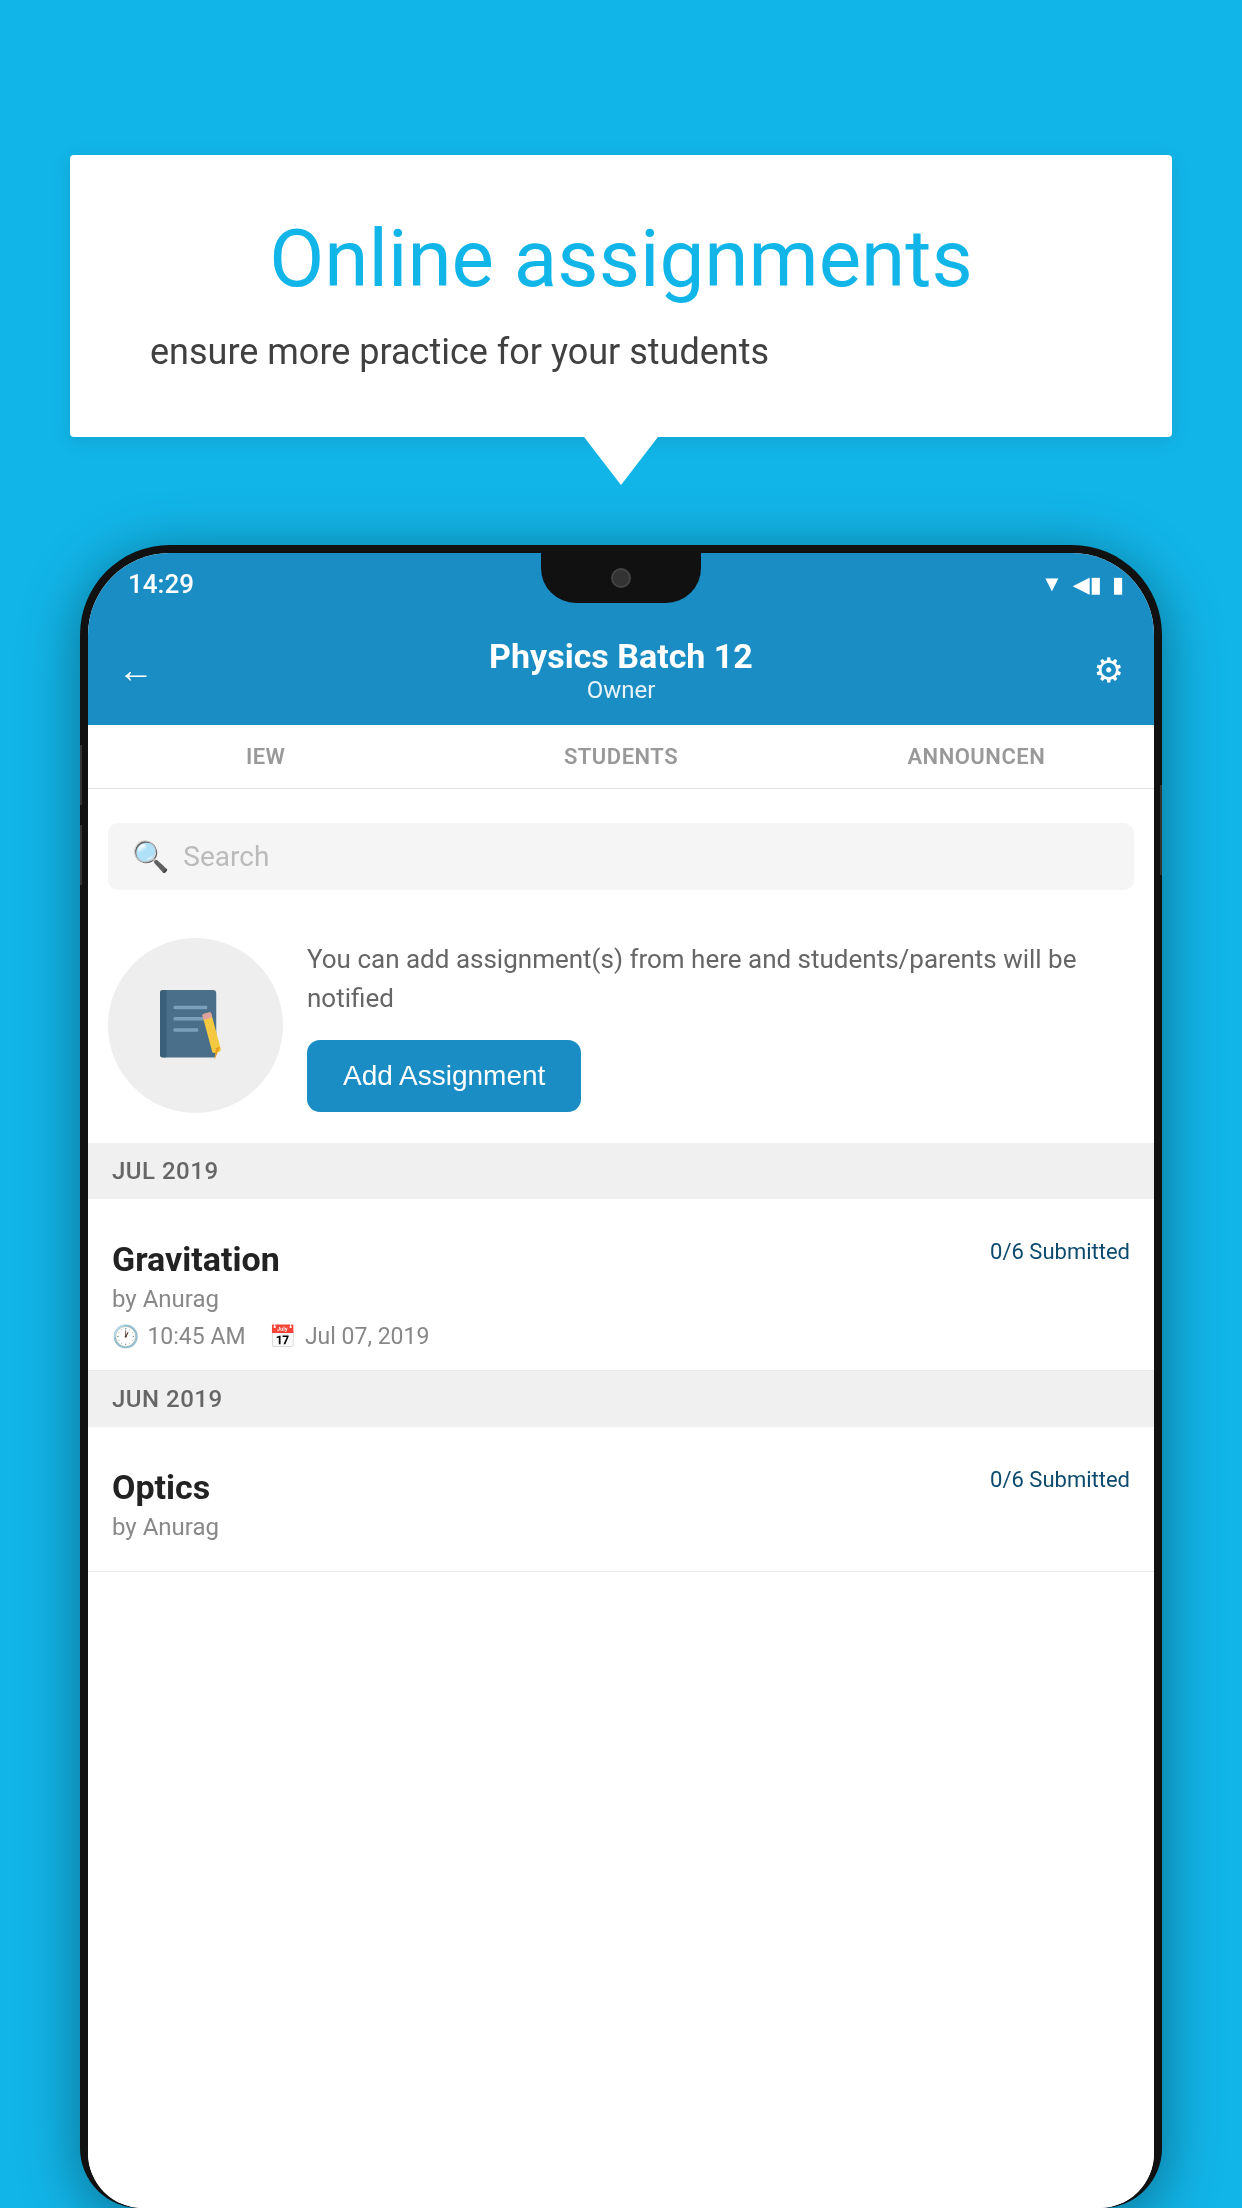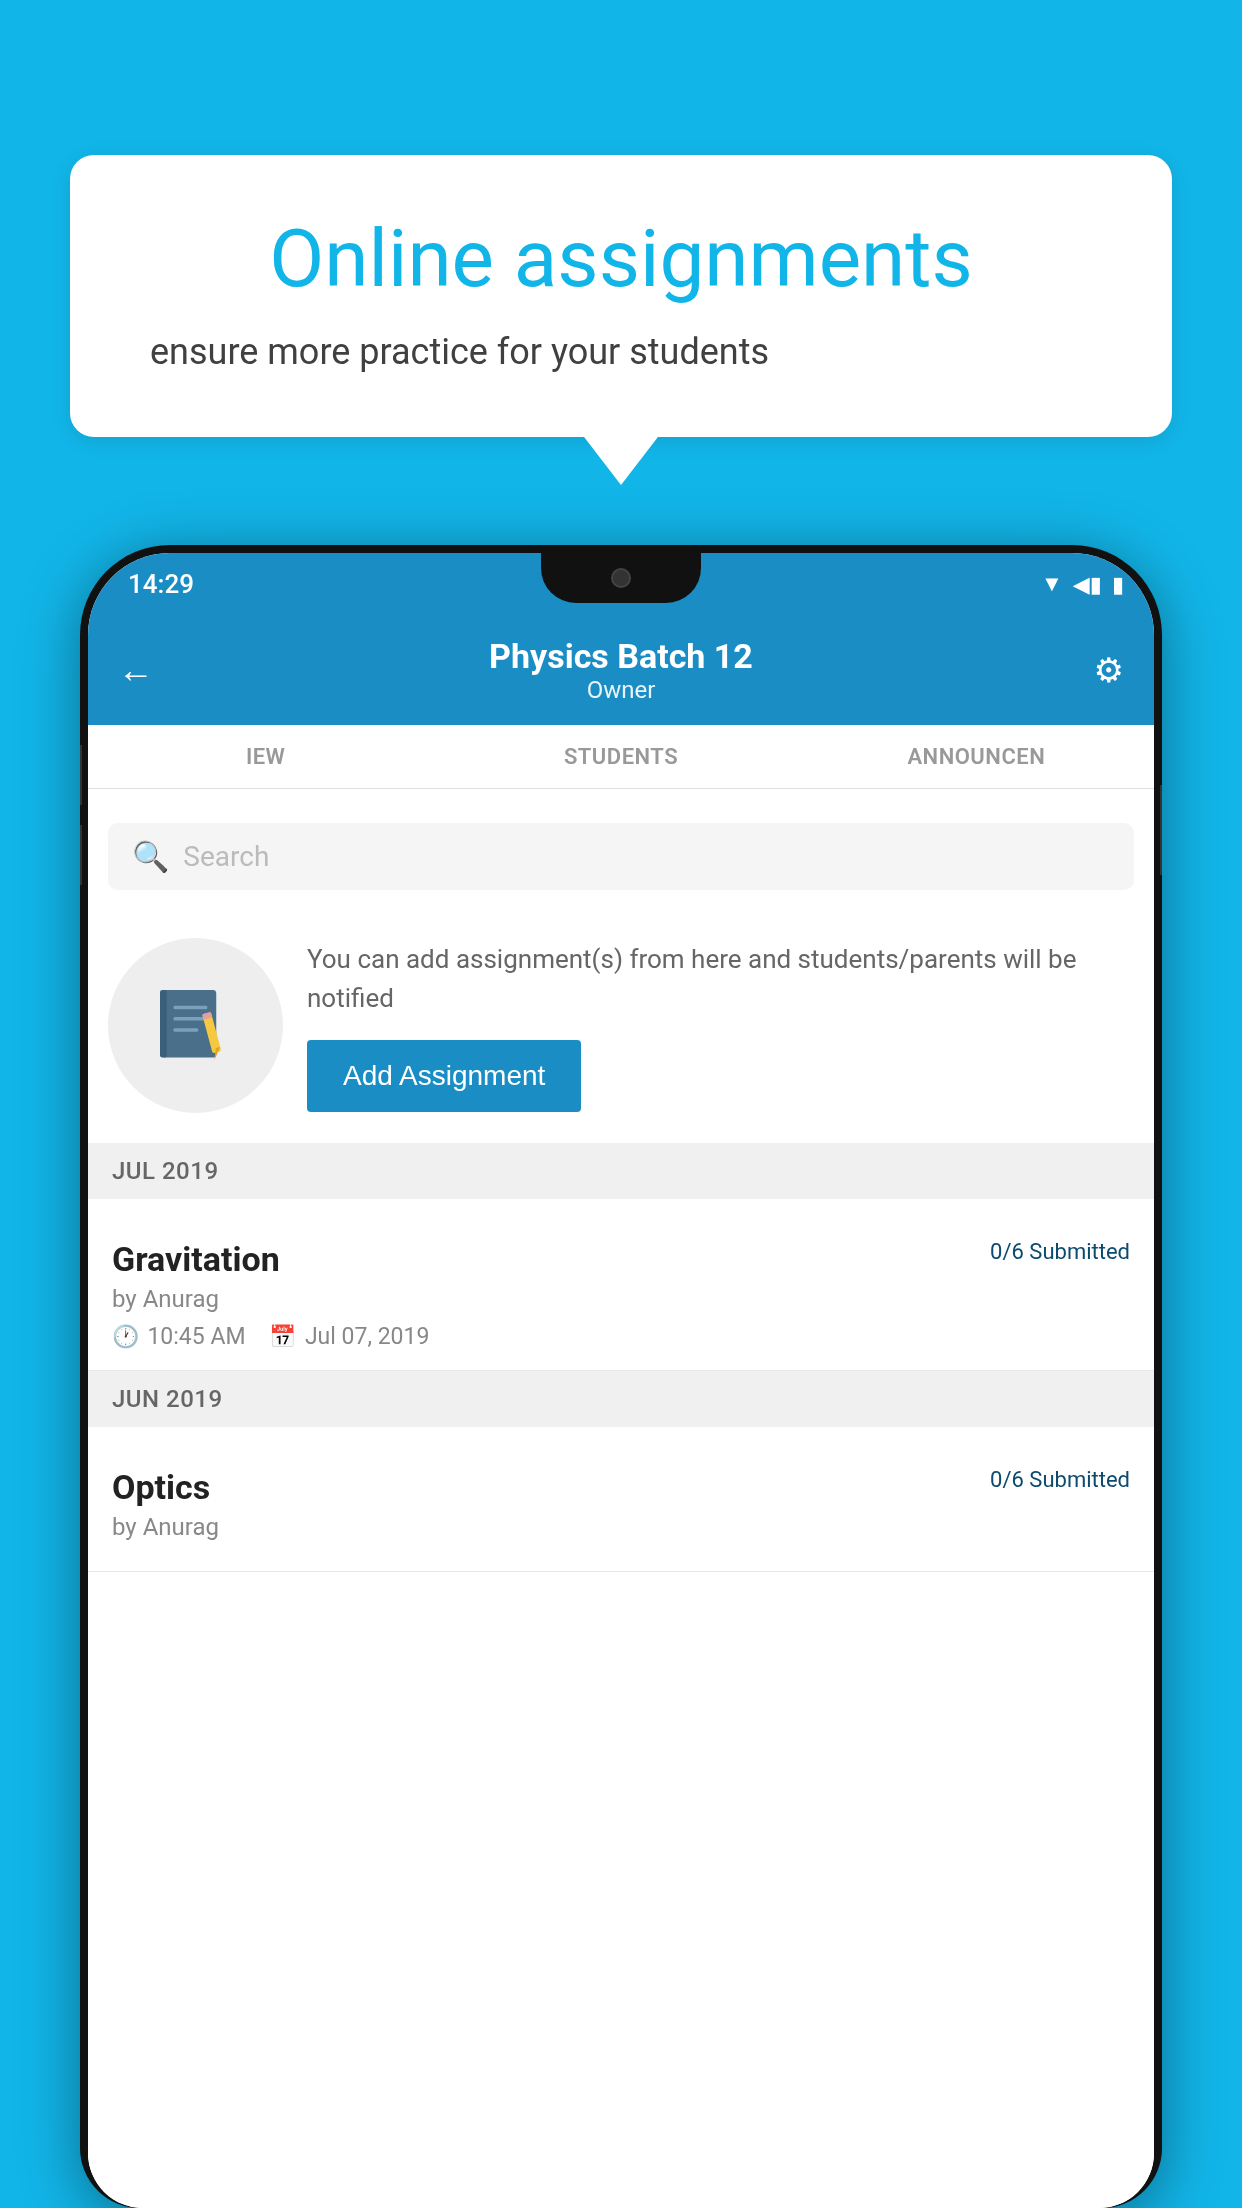--- a/index.html
+++ b/index.html
@@ -16,21 +16,21 @@
     
     .speech-bubble-container {
       position: absolute;
       top: 155px;
       left: 70px;
       right: 70px;
     }
 
     .speech-bubble {
       background: white;
-      border-radius: 24px;
+      border-radius: 4px;
       padding: 60px 80px 60px 80px;
       position: relative;
       box-shadow: 0 4px 20px rgba(0,0,0,0.1);
     }
 
     .speech-bubble::after {
       content: '';
       position: absolute;
       bottom: -48px;
       left: 50%;
@@ -295,21 +295,21 @@
       color: #666;
       font-size: 26px;
       line-height: 1.5;
       margin-bottom: 22px;
     }
 
     .add-assignment-btn {
       background: #1a8dc4;
       color: white;
       border: none;
-      border-radius: 4px;
+      border-radius: 13px;
       padding: 20px 36px;
       font-size: 28px;
       font-weight: 500;
       cursor: pointer;
     }
 
     
     .section-header {
       background: #f0f0f0;
       padding: 14px 24px;

